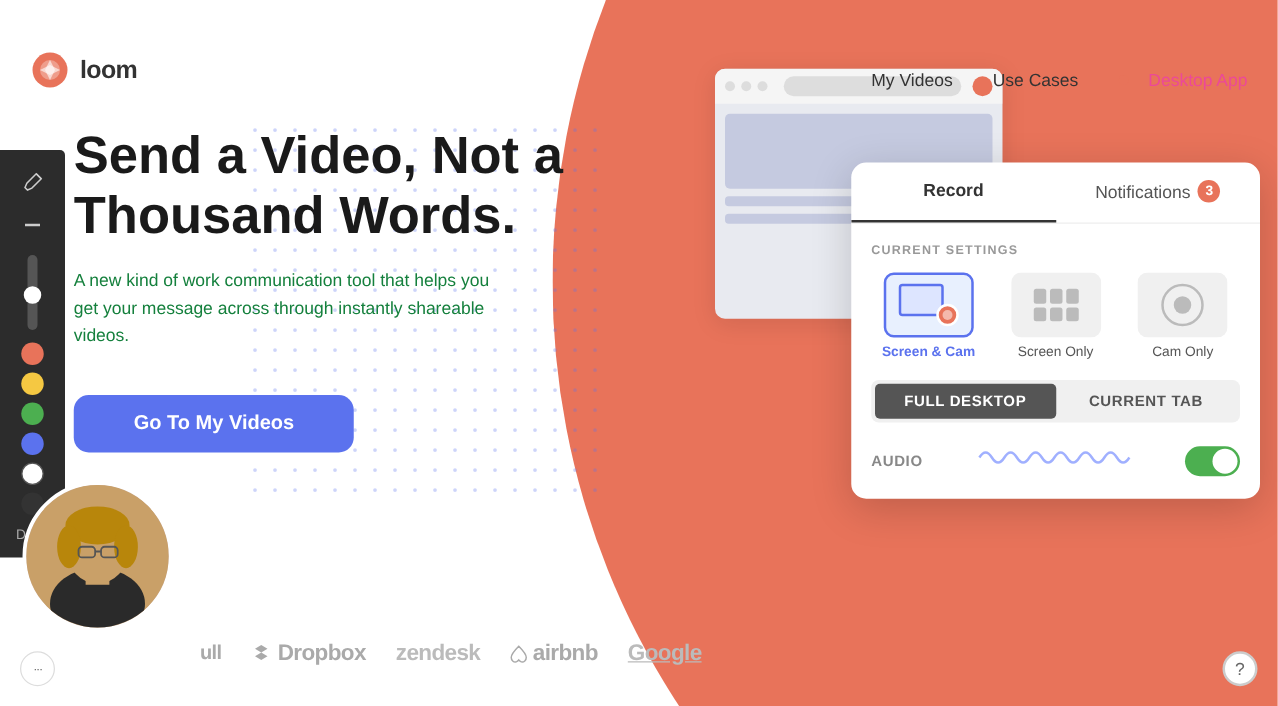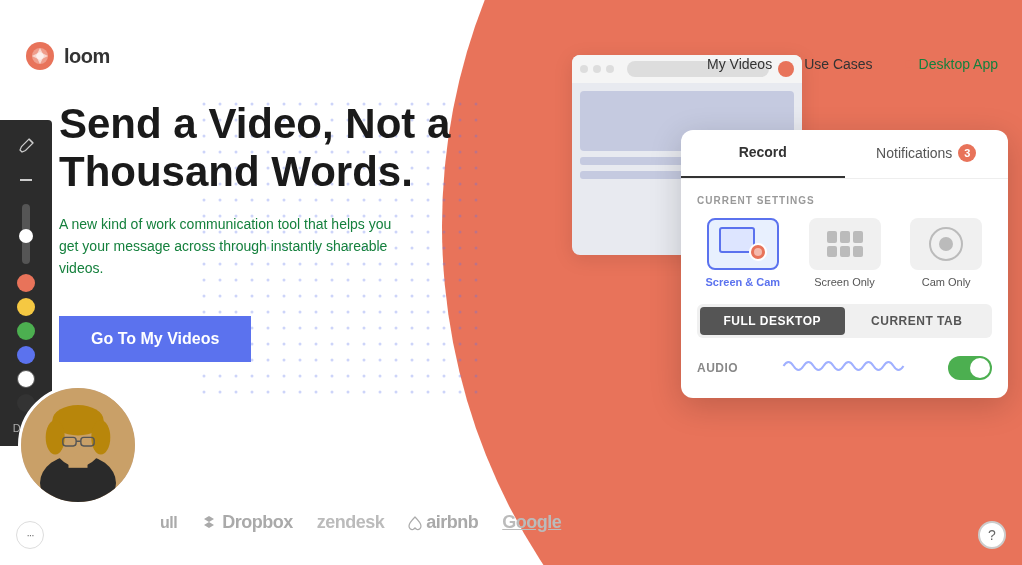--- a/index.html
+++ b/index.html
@@ -49,23 +49,23 @@
     }
     .nav-link {
       font-size: 14px;
       color: #333;
       cursor: pointer;
       text-decoration: none;
     }
     .nav-link-desktop {
       display: flex;
       align-items: center;
-      gap: 6px;
+      gap: 16px;
       font-size: 14px;
-      color: #15803d;
+      color: #ec4899;
     }
     .dot-icon {
       width: 8px;
       height: 8px;
       background: #E8735A;
       border-radius: 50%;
       display: inline-block;
     }
 
     
@@ -143,22 +143,22 @@
       font-size: 14px;
       color: #15803d;
       line-height: 1.6;
       max-width: 340px;
       margin-bottom: 36px;
     }
     .cta-button {
       background: #5B72EE;
       color: #fff;
       border: none;
-      border-radius: 0;
-      padding: 14px 32px;
+      border-radius: 12px;
+      padding: 14px 48px;
       font-size: 16px;
       font-weight: 600;
       cursor: pointer;
       display: inline-block;
     }
 
     
     .avatar-circle {
       position: absolute;
       left: 18px;

